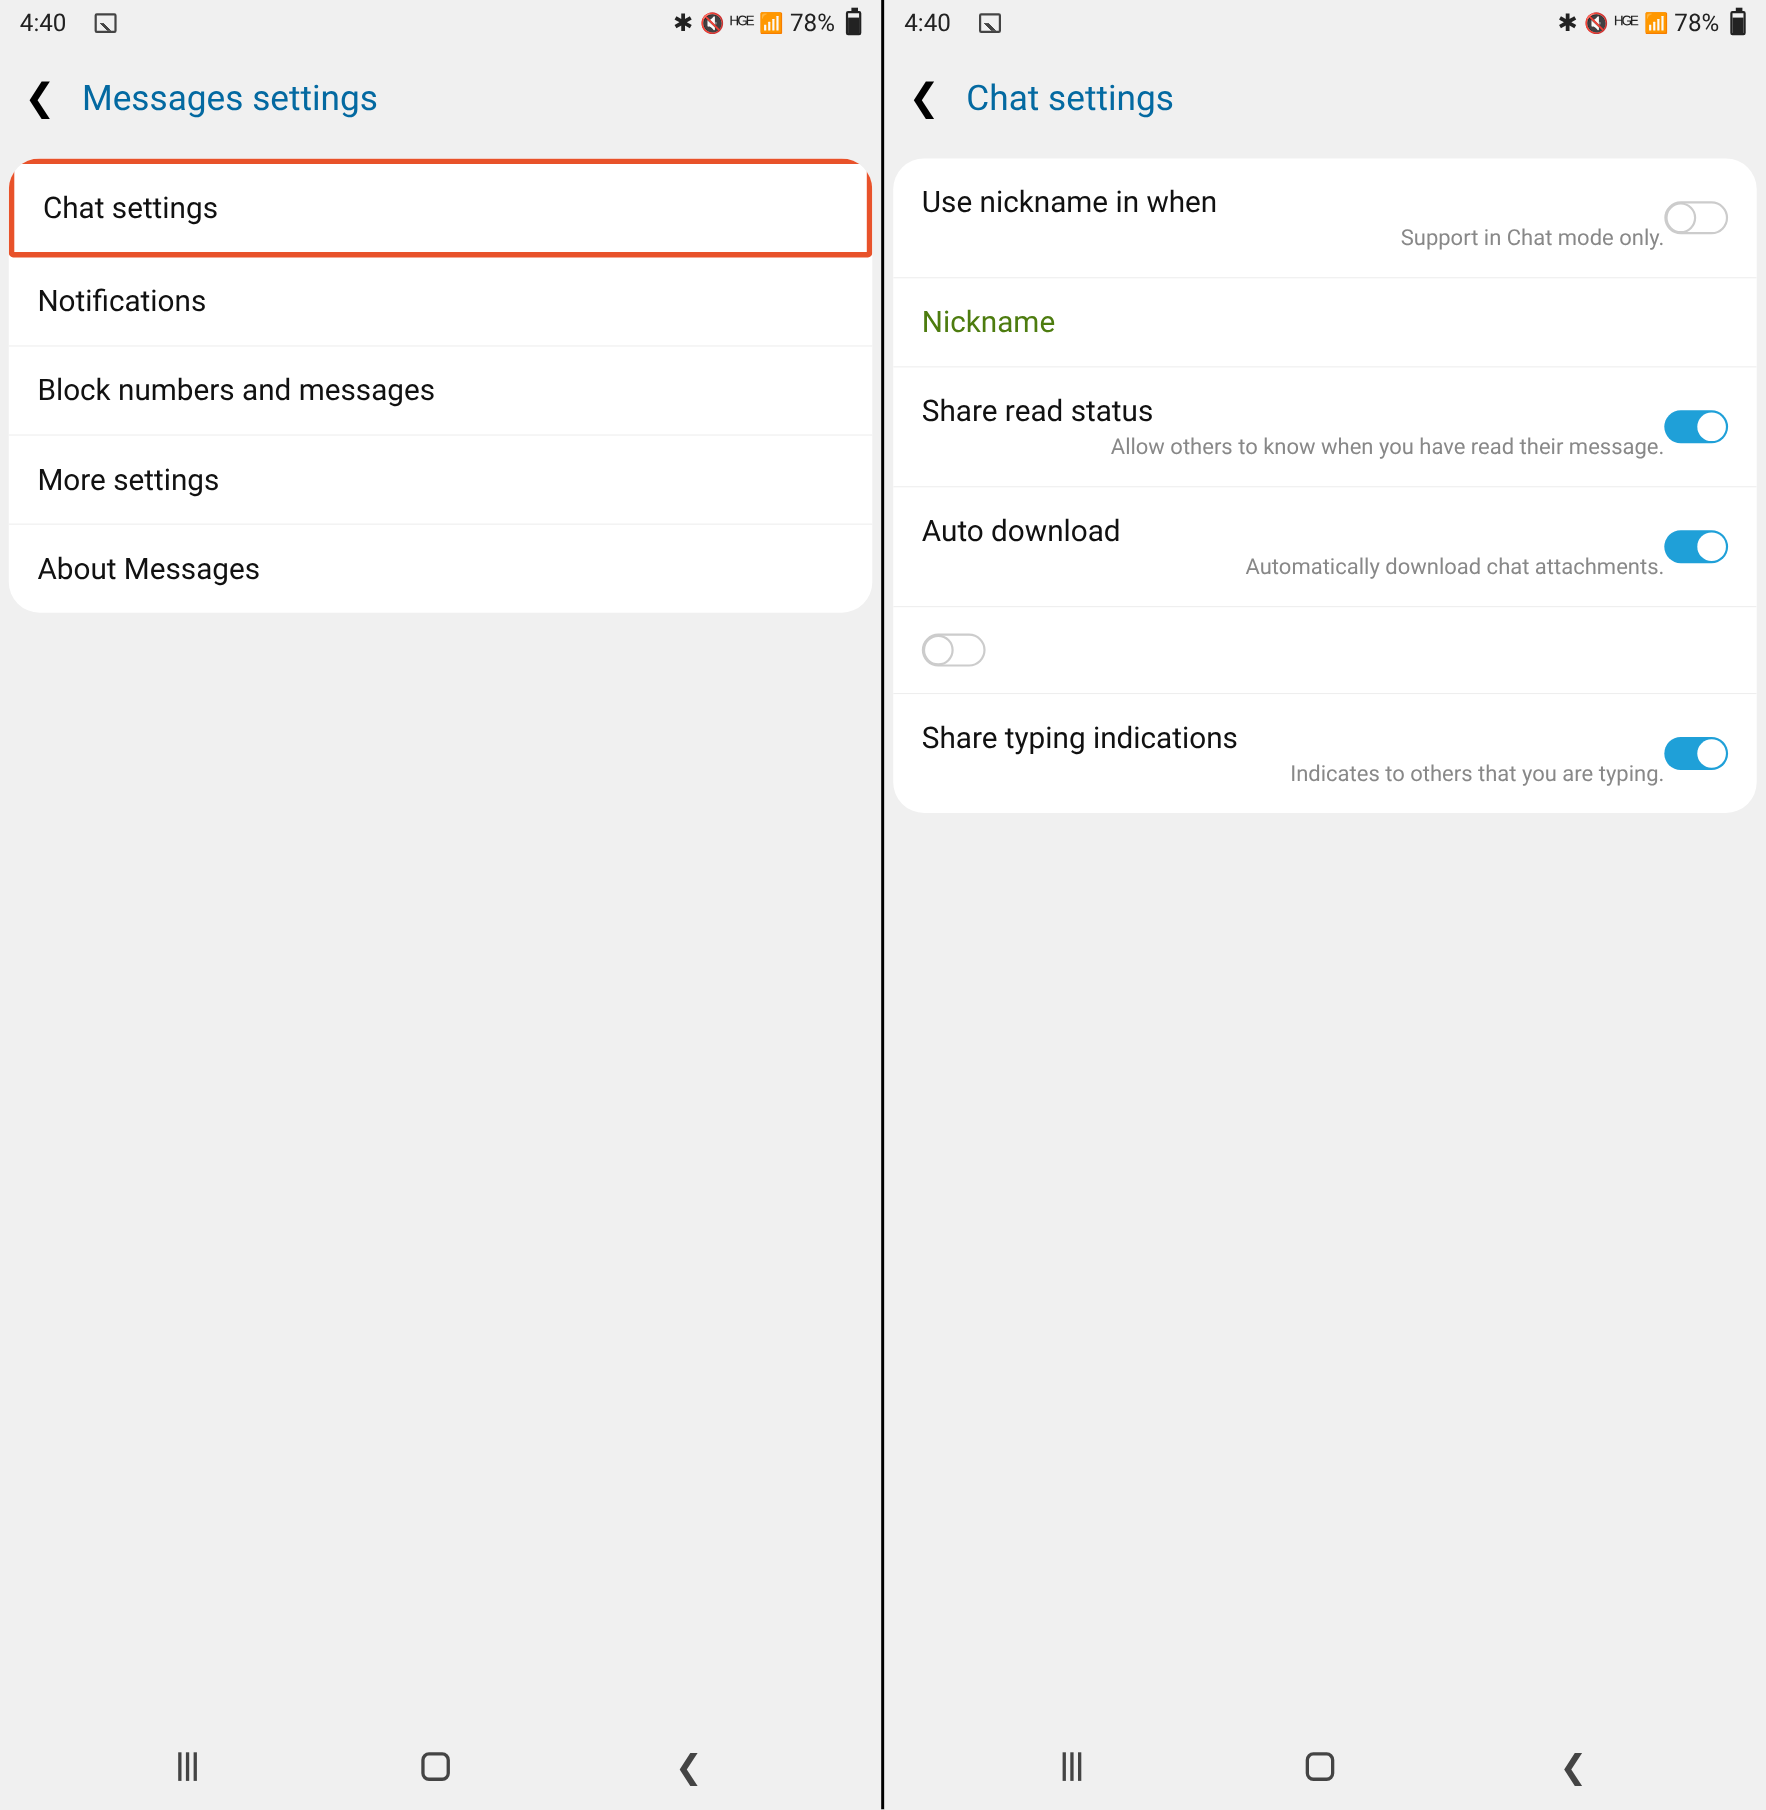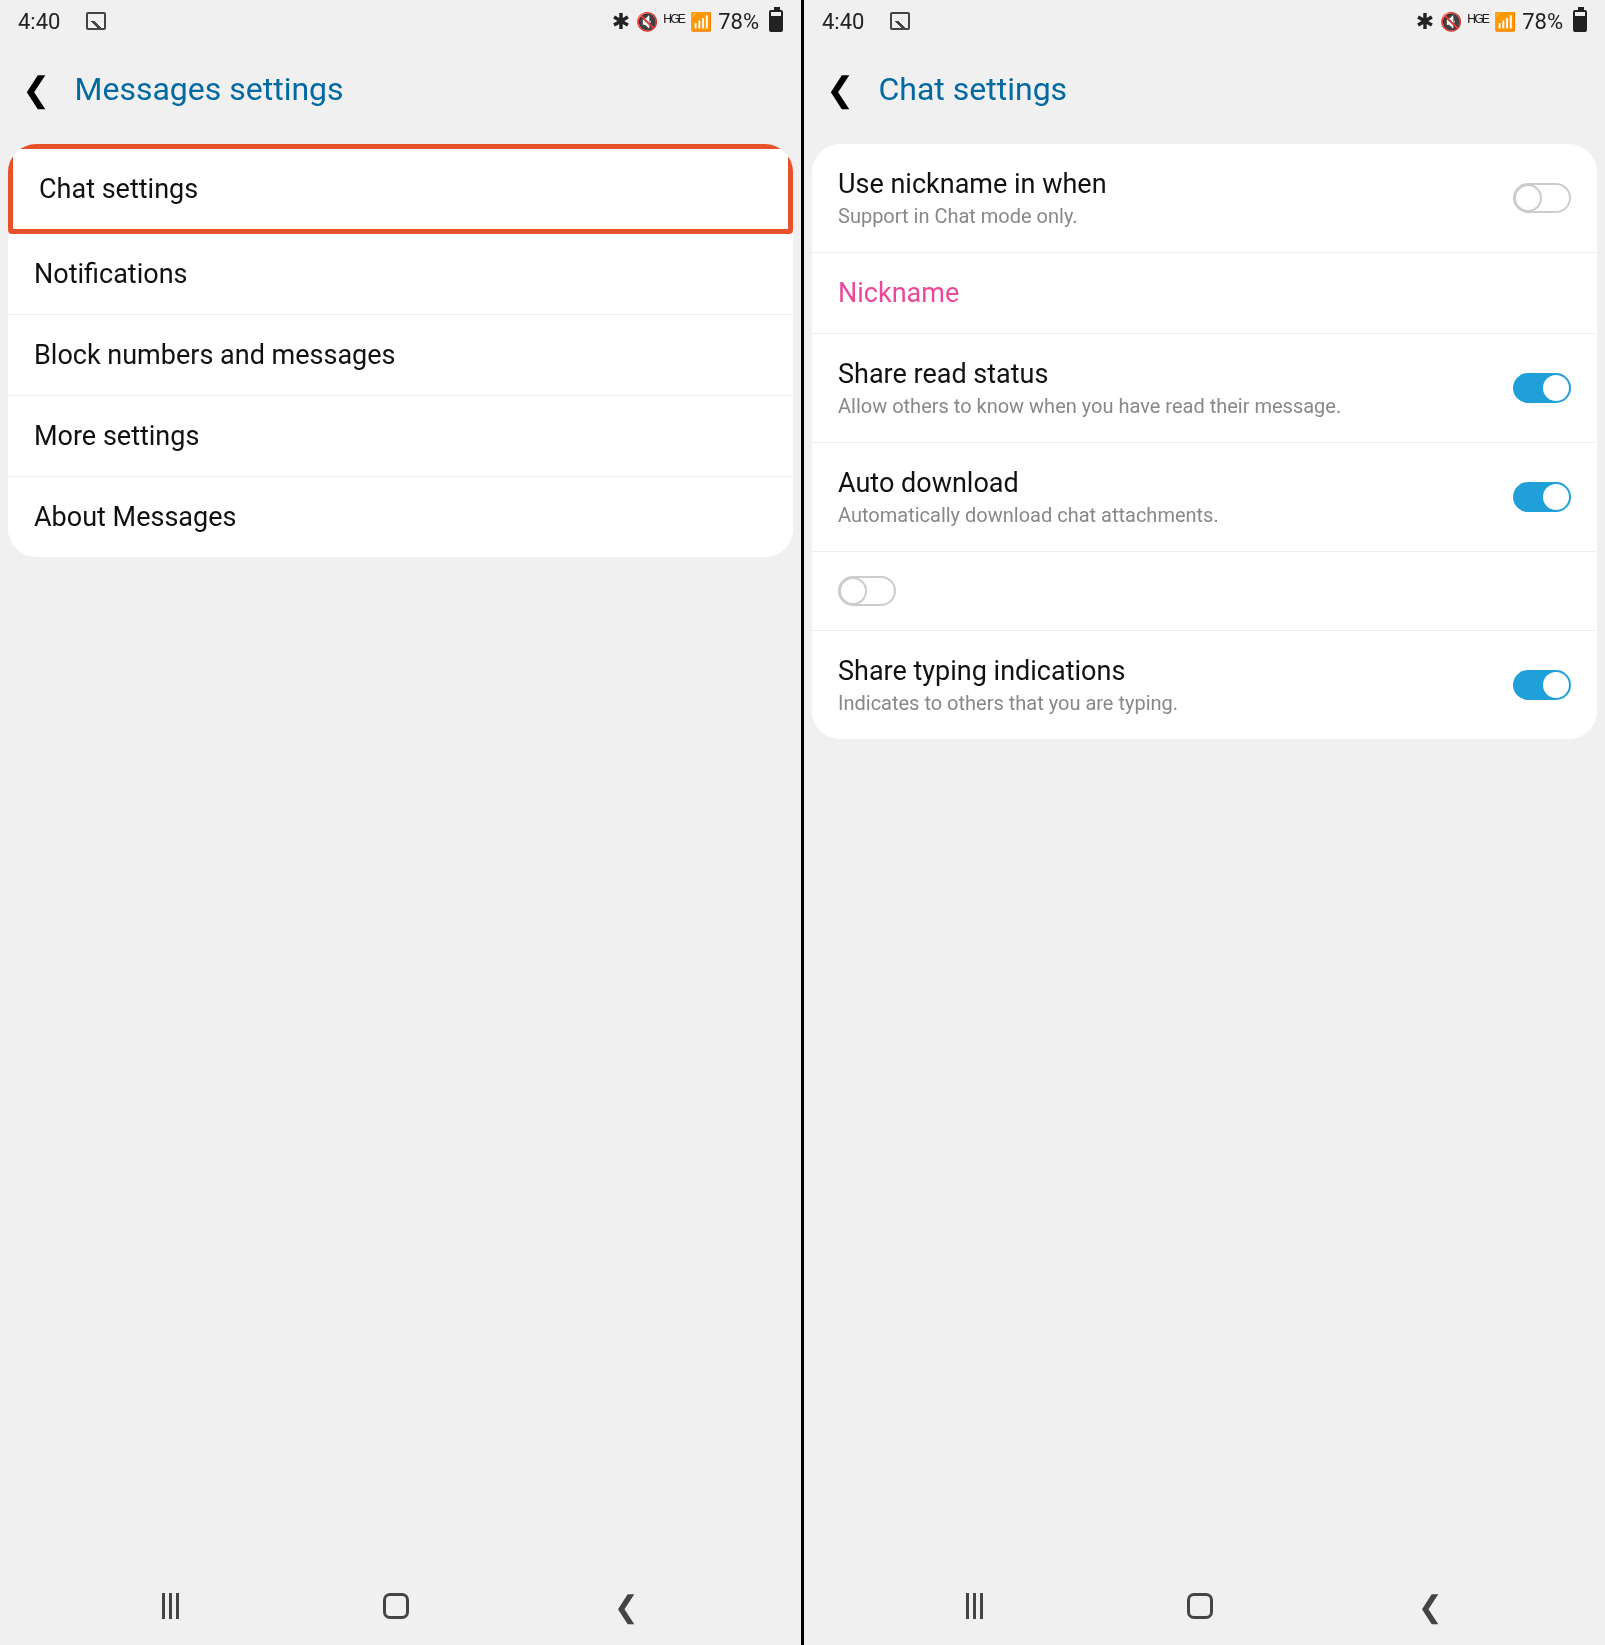--- a/index.html
+++ b/index.html
@@ -65,22 +65,23 @@
   .row:last-child { border-bottom: none; }
   .row-text { flex: 1; }
   .row-title {
     font-size: 27px;
     color: #111;
   }
   .row-sub {
     font-size: 20px;
     color: #888;
     margin-top: 4px;
-  }
-  .row.disabled .row-title { color: #ec4899; }
+    text-align: right;
+  }
+  .row.disabled .row-title { color: #4d7c0f; }
   .highlight {
     border: 5px solid #e8522a;
     border-radius: 4px;
   }
   .toggle {
     width: 58px;
     height: 30px;
     border-radius: 15px;
     position: relative;
     flex-shrink: 0;

